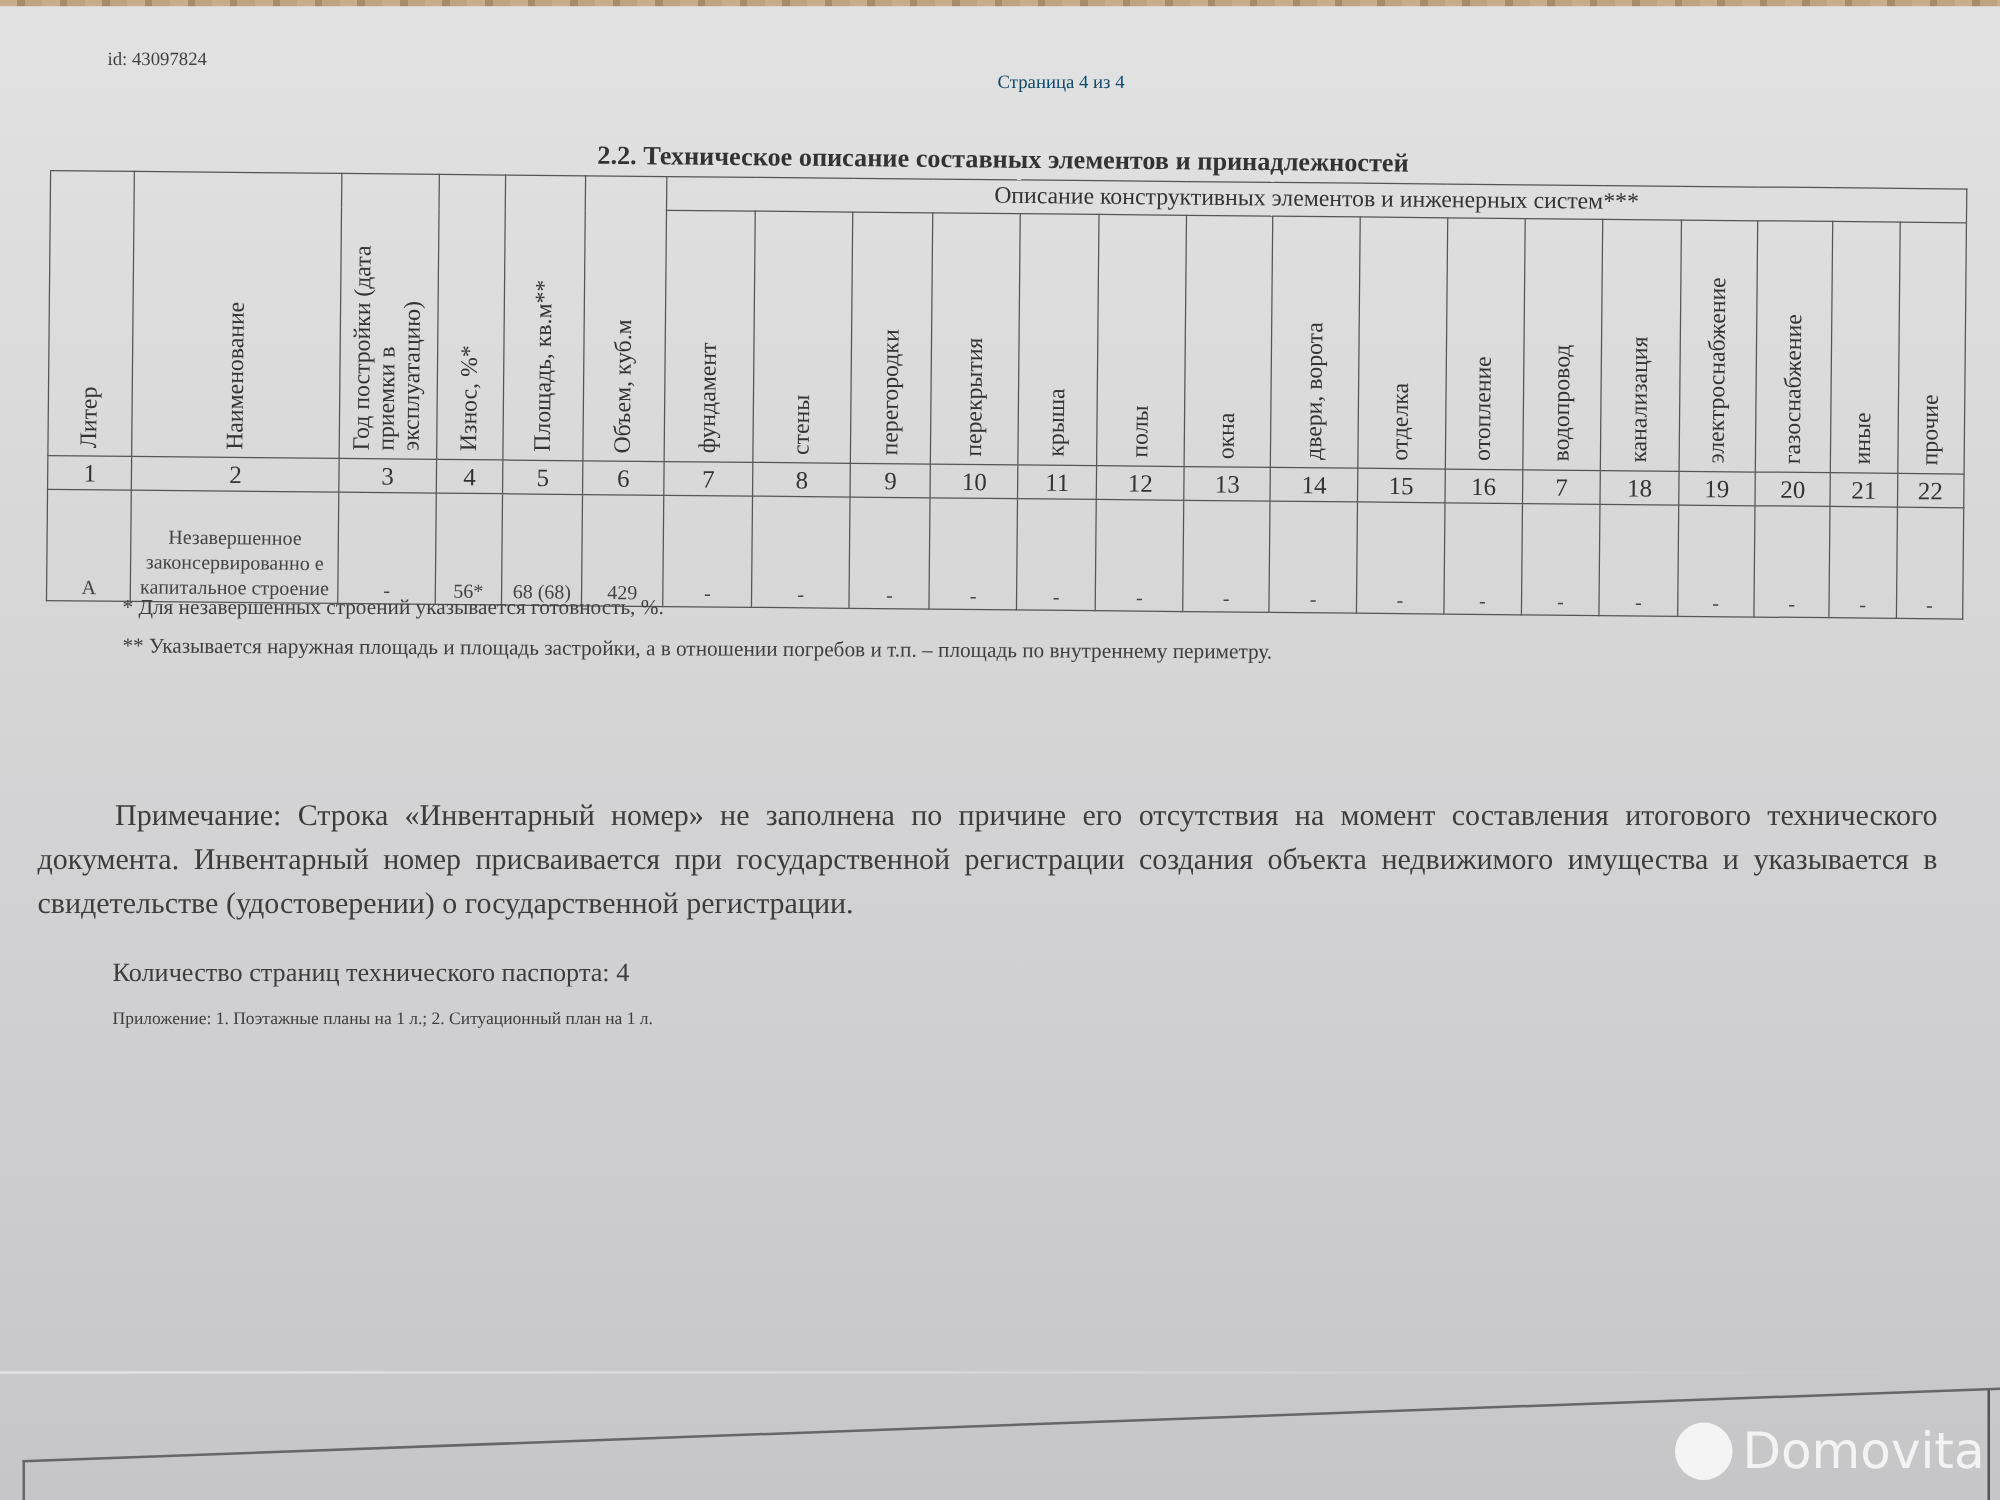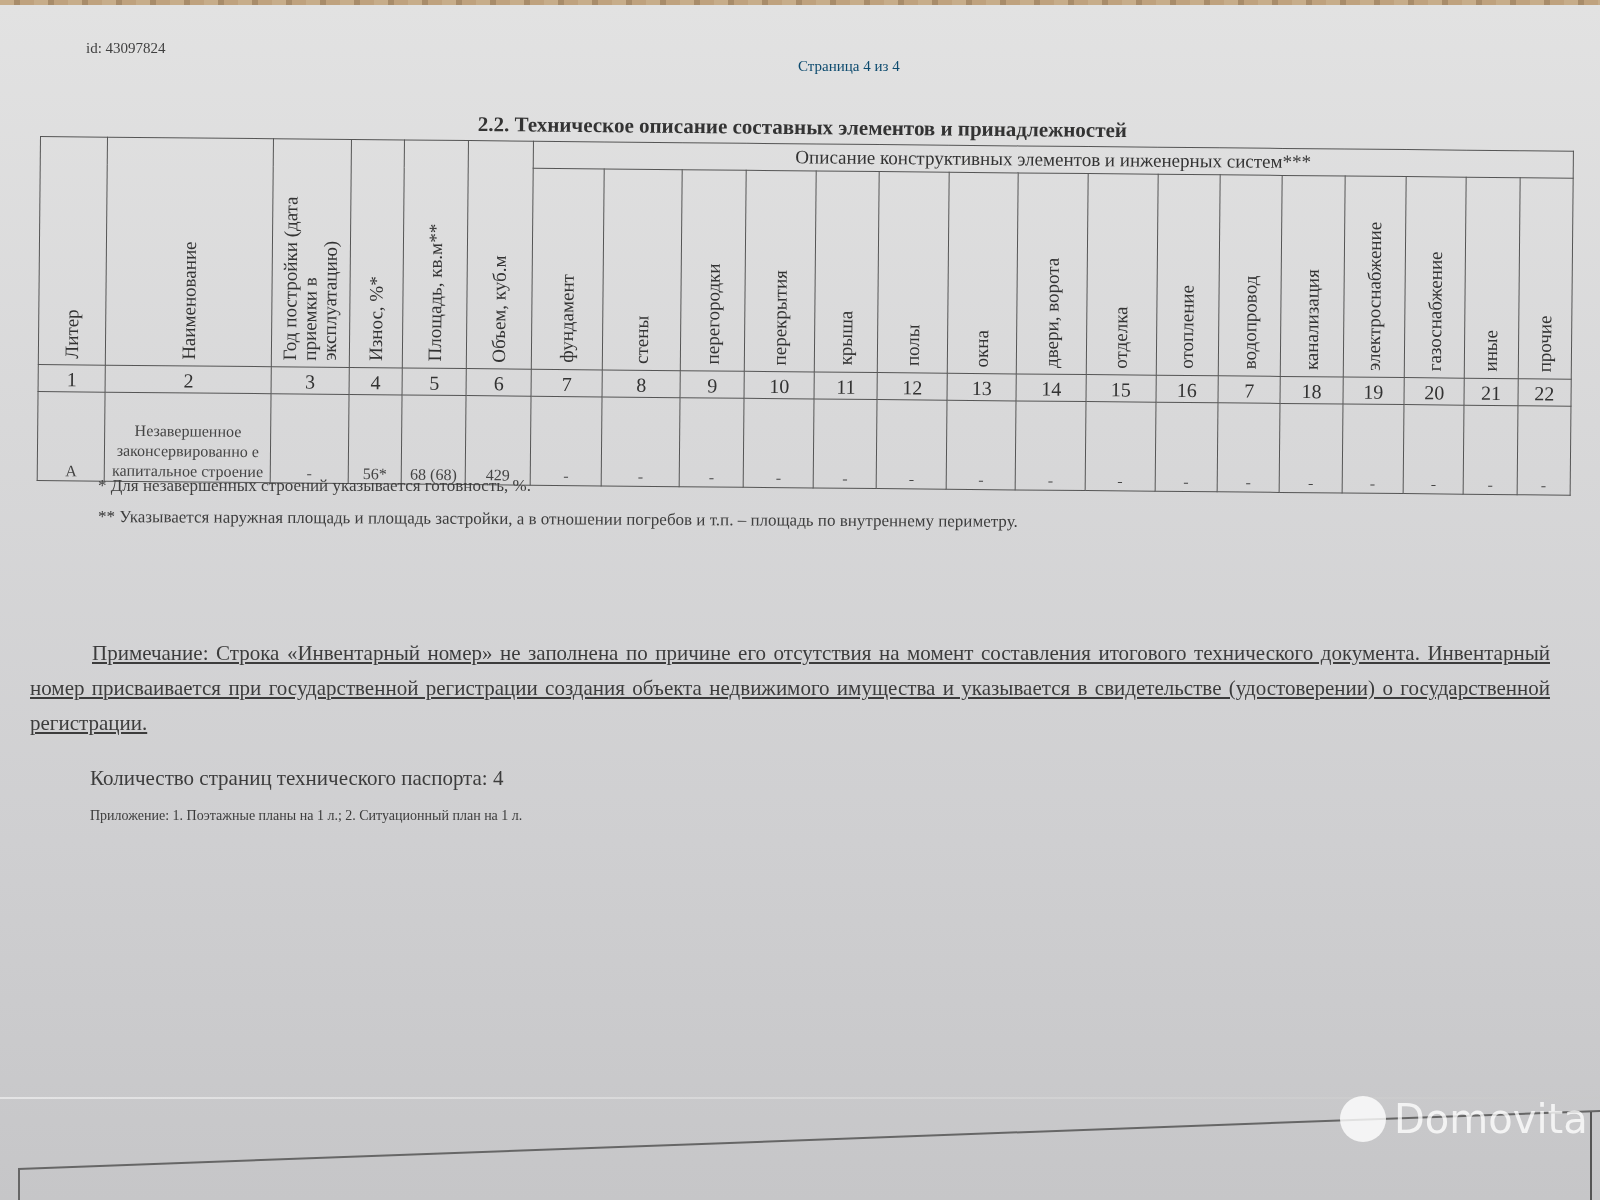--- a/index.html
+++ b/index.html
@@ -43,37 +43,37 @@
   }
   .vtext.multi { white-space: normal; height: 190px; }
   .grouphead { height: 26px; font-size: 19px; font-weight: bold; vertical-align: middle !important; }
   .numrow td { font-size: 20px; height: 26px; vertical-align: middle; }
   .datarow td { height: 88px; vertical-align: middle; font-size: 16px; color: #444; }
   .datarow td.name { font-size: 16px; line-height: 20px; padding: 0 2px; }
   .footnotes { position: absolute; left: 98px; top: 470px; font-size: 17px; color: #3e3e3e; }
   .footnotes div { height: 31px; line-height: 31px; white-space: nowrap; }
   .footnotes div:nth-child(2) { transform: rotate(0.3deg); transform-origin: left; }
   .note {
-    position: absolute; left: 30px; top: 636px; width: 1520px; font-size: 21px; color: #3c3c3c;
-    line-height: 35px; text-align: justify; text-indent: 62px; text-decoration: underline;
+    position: absolute; left: 30px; top: 636px; width: 1520px; font-size: 24px; color: #3c3c3c;
+    line-height: 35px; text-align: justify; text-indent: 62px;
   }
   .pages-count { position: absolute; left: 90px; top: 766px; font-size: 21px; color: #3c3c3c; }
   .appendix { position: absolute; left: 90px; top: 808px; font-size: 14px; color: #3c3c3c; }
   .fold-line {
     position: absolute; left: 0; top: 1097px; width: 1600px; height: 2px;
     background: linear-gradient(90deg, rgba(255,255,255,0.5), rgba(200,200,200,0.6));
   }
   .sheet-edge {
     position: absolute; left: 18px; top: 1168px; width: 1600px; height: 2px; background: #666;
     transform: rotate(-2.1deg); transform-origin: left top;
   }
   .sheet-edge-left { position: absolute; left: 18px; top: 1168px; width: 2px; height: 40px; background: #666; }
   .sheet-edge-right { position: absolute; left: 1590px; top: 1112px; width: 2px; height: 90px; background: #555; }
   .watermark {
-    position: absolute; left: 1340px; top: 1096px; display: flex; align-items: flex-end; gap: 8px;
+    position: absolute; left: 1340px; top: 1138px; display: flex; align-items: flex-end; gap: 8px;
     color: rgba(255,255,255,0.78); font-family: "DejaVu Sans", sans-serif; font-size: 40px;
   }
   .watermark .dot { width: 46px; height: 46px; border-radius: 50%; background: rgba(255,255,255,0.8); }
 </style>
 </head>
 <body>
 
 <div class="wood-strip"></div>
 <div class="paper"></div>
 

